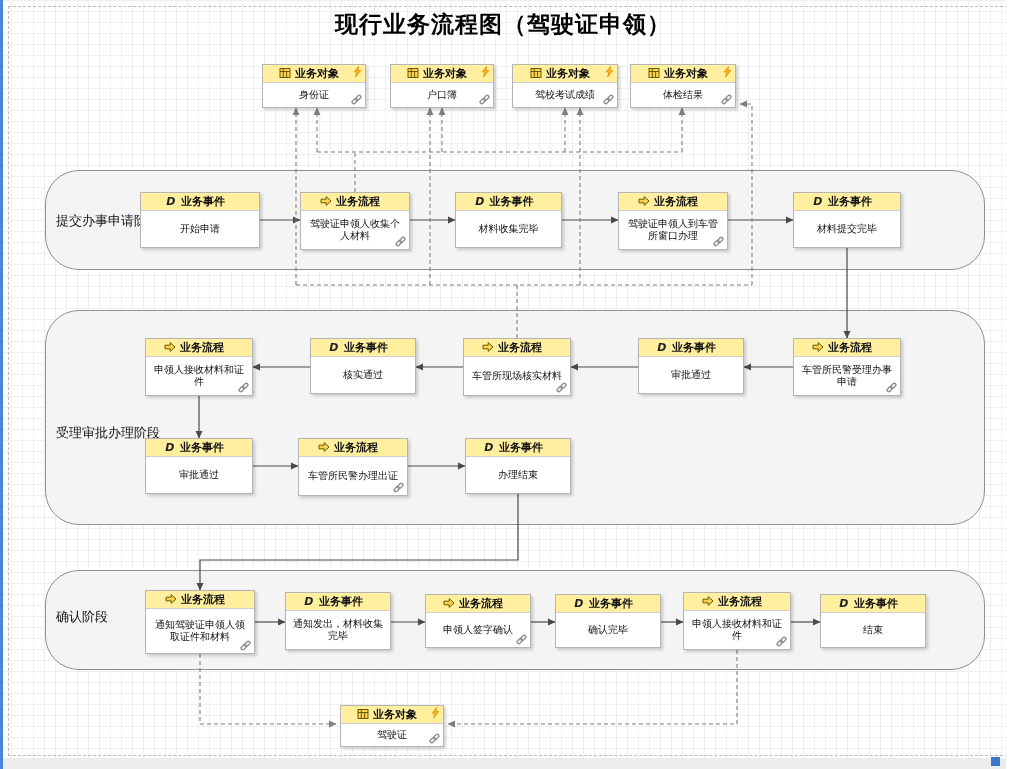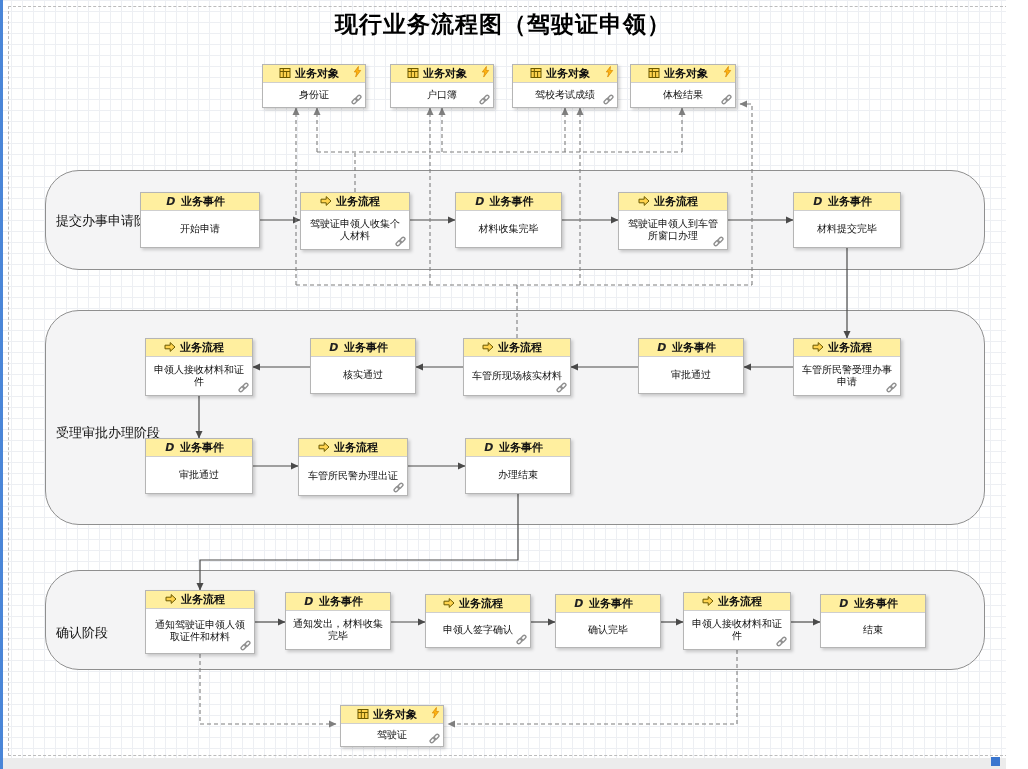--- a/index.html
+++ b/index.html
@@ -90,21 +90,21 @@
 
   <div class="title">现行业务流程图（驾驶证申领）</div>
 
   <div class="lane" style="left:45px;top:170px;width:940px;height:100px"></div>
   <div class="lane-label" style="left:56px;top:212px">提交办事申请阶段</div>
 
   <div class="lane" style="left:45px;top:310px;width:940px;height:215px"></div>
   <div class="lane-label" style="left:56px;top:424px">受理审批办理阶段</div>
 
   <div class="lane" style="left:45px;top:570px;width:940px;height:100px"></div>
-  <div class="lane-label" style="left:56px;top:624px">确认阶段</div>
+  <div class="lane-label" style="left:56px;top:608px">确认阶段</div>
 
   <svg class="connectors" width="1028" height="769" viewBox="0 0 1028 769">
     <defs>
       <marker id="ah" markerUnits="userSpaceOnUse" markerWidth="9" markerHeight="9" refX="7" refY="4" orient="auto">
         <path d="M0,0.5 L7.5,4 L0,7.5 z" fill="#4a4a4a"></path>
       </marker>
       <marker id="ahd" markerUnits="userSpaceOnUse" markerWidth="9" markerHeight="9" refX="7" refY="4" orient="auto">
         <path d="M0,0.5 L7.5,4 L0,7.5 z" fill="#7f7f7f"></path>
       </marker>
     </defs>

